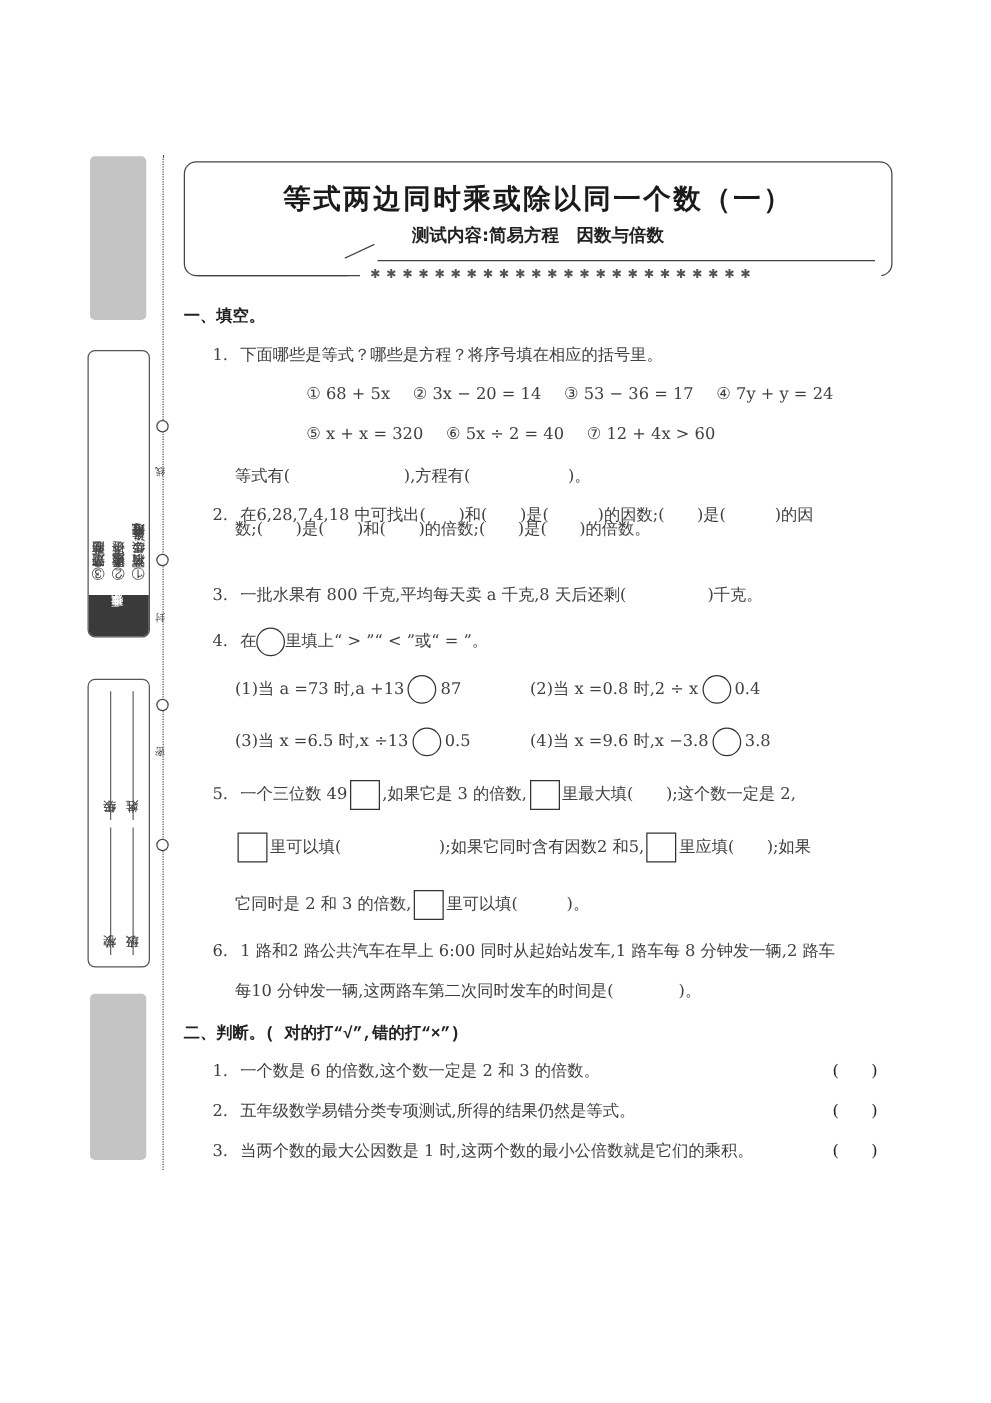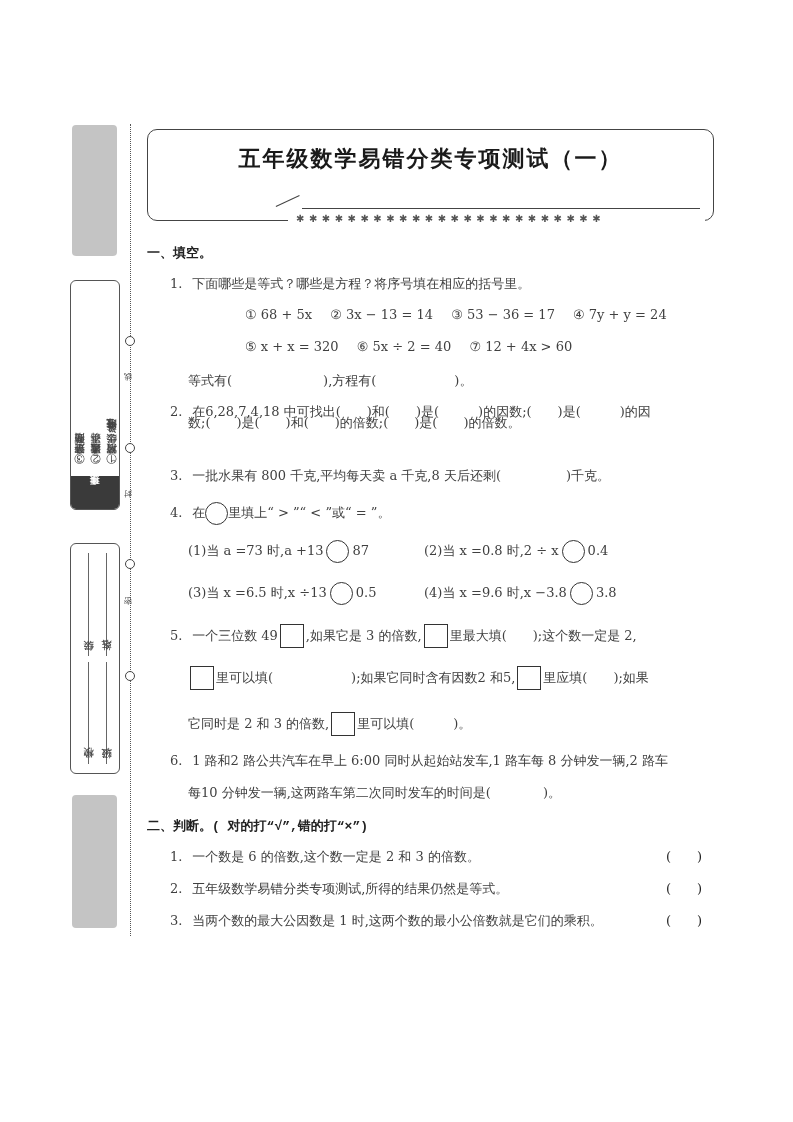--- a/index.html
+++ b/index.html
@@ -71,36 +71,37 @@
 <div class="cut-circle" style="top:336px;"></div>
 <div class="cut-circle" style="top:443px;"></div>
 <div class="cut-circle" style="top:559px;"></div>
 <div class="cut-circle" style="top:671px;"></div>
 <div class="cut-word" style="top:388px;">线</div>
 <div class="cut-word" style="top:505px;">封</div>
 <div class="cut-word" style="top:612px;">密</div>
 
 <div class="title-box">
   <div class="mask"></div>
-  <div class="title">五年级数学易错分类专项测试（一）</div>
+  <div class="title">等式两边同时乘或除以同一个数（一）</div>
+  <div class="subtitle">测试内容:简易方程　因数与倍数</div>
 </div>
 <div class="rule-left"></div>
 <div class="slant"></div>
 <div class="rule-inner"></div>
 <div class="stars">✱✱✱✱✱✱✱✱✱✱✱✱✱✱✱✱✱✱✱✱✱✱✱✱</div>
 
 <div class="section" style="top:244px;">一、填空。</div>
 
 <div class="line" style="left:170px;top:275px;">
   <span class="num">1.</span>
   <span>下面哪些是等式？哪些是方程？将序号填在相应的括号里。</span>
 </div>
 <div class="line" style="left:245px;top:307px;word-spacing:0;">
   <span style="margin-right:14px;">① 68 + 5x</span>
-  <span style="margin-right:14px;">② 3x − 13 = 14</span>
+  <span style="margin-right:14px;">② 3x − 20 = 14</span>
   <span style="margin-right:14px;">③ 53 − 36 = 17</span>
   <span>④ 7y + y = 24</span>
 </div>
 <div class="line" style="left:245px;top:339px;">
   <span style="margin-right:14px;">⑤ x + x = 320</span>
   <span style="margin-right:14px;">⑥ 5x ÷ 2 = 40</span>
   <span>⑦ 12 + 4x &gt; 60</span>
 </div>
 <div class="line" style="left:188px;top:372px;">等式有(　　　　　　　),方程有(　　　　　　)。</div>
 

